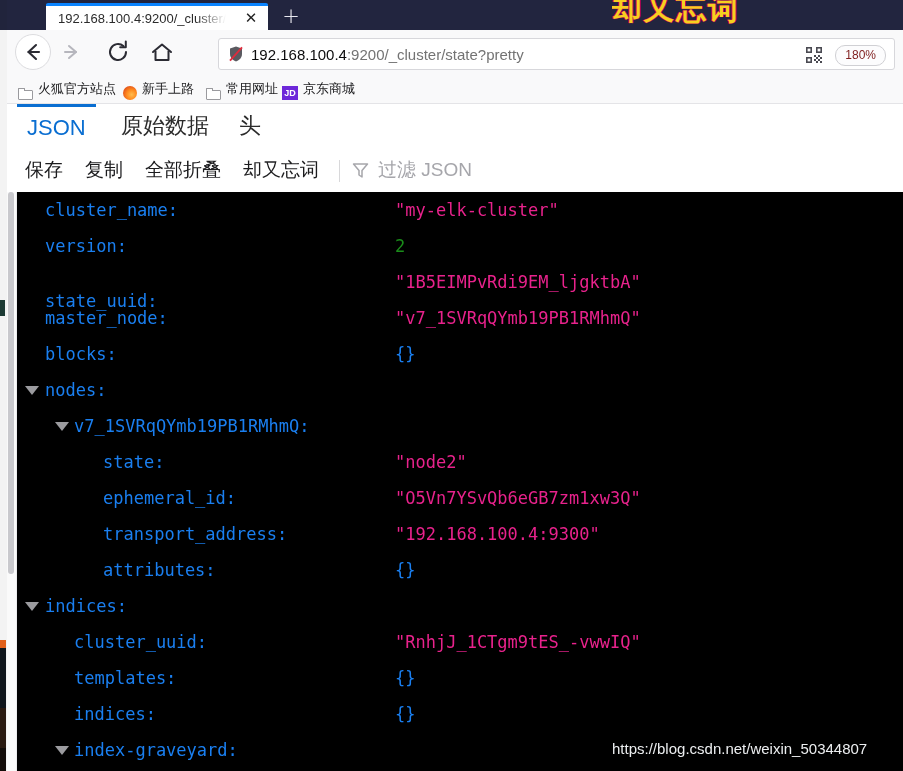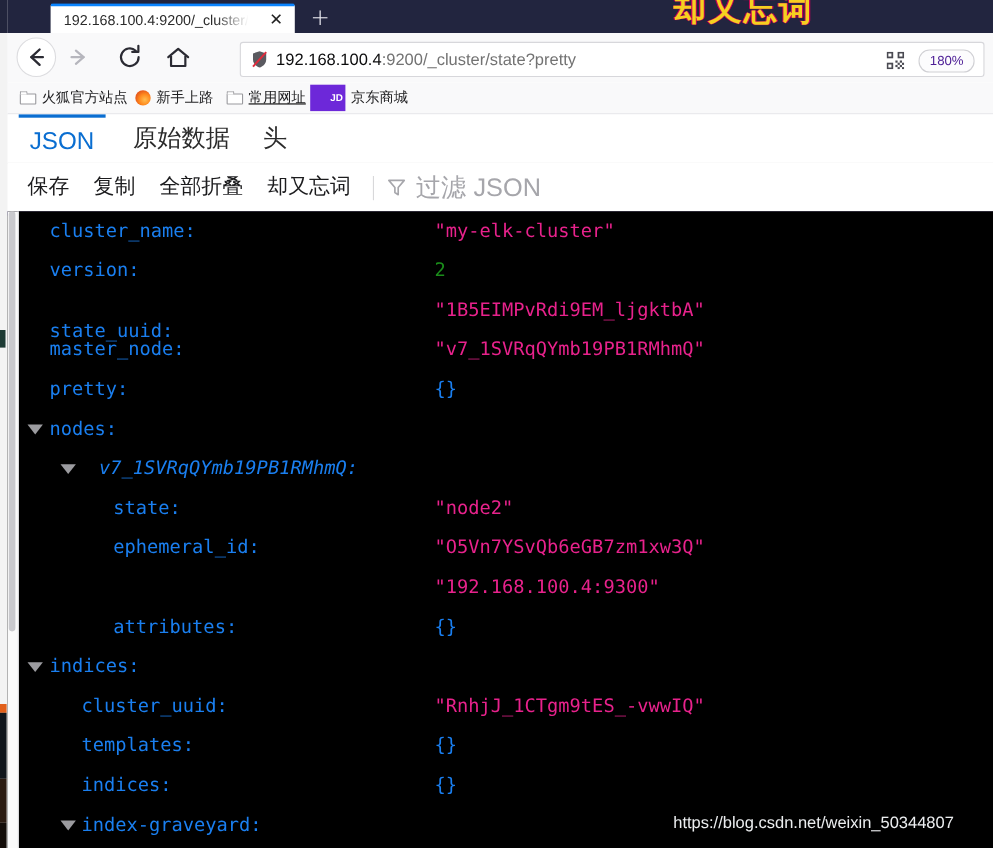--- a/index.html
+++ b/index.html
@@ -61,46 +61,46 @@
     position:absolute;left:218px;top:38px;width:677px;height:32px;
     background:#fff;border:1px solid #d7d7db;border-radius:3px;box-sizing:border-box;z-index:3;
   }
   .shield{position:absolute;left:8px;top:6px;width:18px;height:18px;}
   .urltext{position:absolute;left:32px;top:5px;font-size:15px;color:#0c0c0d;line-height:21px;white-space:nowrap;}
   .urltext .dim{color:#737373;}
   .qr{position:absolute;right:72px;top:8px;width:16px;height:16px;}
   .zoombadge{
     position:absolute;right:8px;top:6px;height:19px;padding:0 9px;
     border:1px solid #d0d0d4;border-radius:10px;background:#fcfcfd;
-    font-size:12px;color:#4c1d95;line-height:19px;cursor:pointer;
+    font-size:12px;color:#7f1d1d;line-height:19px;cursor:pointer;
   }
 
   
   .bookmarks{position:absolute;left:7px;top:75px;width:896px;height:28px;background:#f9f9fa;border-bottom:1px solid #e4e4e7;z-index:2;}
-  .bm{position:absolute;top:3px;height:22px;display:flex;align-items:center;gap:5px;cursor:pointer;padding:0 3px;}
+  .bm{position:absolute;top:3px;height:22px;display:flex;align-items:flex-end;gap:5px;cursor:pointer;padding:0 3px;}
   .bm-label{font-size:13px;color:#1c1c1e;white-space:nowrap;line-height:22px;}
   .ico-folder{width:15px;height:12px;position:relative;flex:0 0 auto;}
   .ico-folder:before{content:"";position:absolute;left:0;top:2px;width:15px;height:10px;border:1.4px solid #9a9a9e;border-radius:1px;box-sizing:border-box;background:#fff;}
   .ico-folder:after{content:"";position:absolute;left:0;top:0px;width:7px;height:3px;border:1.4px solid #9a9a9e;border-bottom:none;border-radius:1px 1px 0 0;box-sizing:border-box;background:#fff;}
   .ico-fx{width:14px;height:14px;border-radius:50%;flex:0 0 auto;
     background:radial-gradient(circle at 62% 62%,#ffbd4f 0%,#ff8a1e 40%,#e85b1a 70%,#c9401c 100%);}
-  .ico-jd{width:16px;height:24px;background:#6d28d9;color:#fff;font-size:9px;font-weight:700;
-    display:flex;align-items:center;justify-content:center;flex:0 0 auto;font-family:"Liberation Sans",sans-serif;padding-left:16px;}
+  .ico-jd{width:16px;height:14px;background:#6d28d9;color:#fff;font-size:9px;font-weight:700;
+    display:flex;align-items:center;justify-content:center;flex:0 0 auto;font-family:"Liberation Sans",sans-serif;}
 
   
   .jtabs{position:absolute;left:7px;top:104px;width:896px;height:44px;background:#fff;border-bottom:1px solid #e0e0e2;z-index:2;}
   .jtab{position:absolute;top:0;height:44px;display:flex;align-items:center;padding:0 10px;cursor:pointer;font-size:22px;color:#2b2b2b;box-sizing:border-box;}
   .jtab.active{color:#0a6ed1;border-top:3px solid #0a6ed1;}
 
   
   .jtoolbar{position:absolute;left:7px;top:148px;width:896px;height:44px;background:#fff;border-bottom:4px solid #c4b5fd;z-index:2;}
   .tbtn{position:absolute;top:6px;height:32px;display:flex;align-items:center;padding:0 6px;cursor:pointer;font-size:19px;color:#1c1c1e;line-height:32px;}
   .tbsep{position:absolute;left:332px;top:12px;width:1px;height:22px;background:#d8d8da;}
   .filterbox{position:absolute;left:344px;top:8px;height:28px;display:flex;align-items:center;gap:8px;cursor:text;}
-  .filter-ph{font-size:23px;color:#a6a6ab;line-height:28px;white-space:nowrap;}
+  .filter-ph{font-size:19px;color:#a6a6ab;line-height:28px;white-space:nowrap;}
 
   
   .jbody{position:absolute;left:7px;top:192px;width:896px;height:579px;background:#000000;overflow:hidden;z-index:2;}
   .vscroll{position:absolute;left:0;top:0;width:9px;height:579px;background:#fafafa;border-right:1px solid #ececee;}
   .vthumb{position:absolute;left:1px;top:0px;width:6px;height:382px;background:#c9c9cd;border-radius:3px;}
   .row{position:absolute;left:0;width:896px;height:36px;}
   .tri{position:absolute;width:0;height:0;border-left:7px solid transparent;border-right:7px solid transparent;border-top:9px solid #9b9b9f;cursor:pointer;}
   .k{position:absolute;font-family:"DejaVu Sans Mono","Liberation Mono",monospace;font-size:17px;color:#1a7ff0;white-space:nowrap;line-height:36px;top:0;}
   .v{position:absolute;left:388px;font-family:"DejaVu Sans Mono","Liberation Mono",monospace;font-size:17px;white-space:nowrap;line-height:36px;top:0;}
   .v.str{color:#e8228c;}
@@ -194,21 +194,21 @@
 
   <div class="bookmarks">
     <div class="bm" style="left:8px;">
       <span class="ico-folder"></span>
       <span class="bm-label">火狐官方站点</span>
     </div>
     <div class="bm" style="left:113px;">
       <span class="ico-fx"></span>
       <span class="bm-label">新手上路</span>
     </div>
-    <div class="bm" style="left:196px;text-decoration:underline;">
+    <div class="bm" style="left:196px;">
       <span class="ico-folder"></span>
       <span class="bm-label">常用网址</span>
     </div>
     <div class="bm" style="left:272px;">
       <span class="ico-jd">JD</span>
       <span class="bm-label">京东商城</span>
     </div>
   </div>
 
   <div class="jtabs">
@@ -246,40 +246,41 @@
         </div>
         <div class="row" style="top: 72px;">
           <div class="k" style="left: 38px; margin-top: 19px;">state_uuid:</div>
           <div class="v str">"1B5EIMPvRdi9EM_ljgktbA"</div>
         </div>
         <div class="row" style="top: 108px;">
           <div class="k" style="left: 38px;">master_node:</div>
           <div class="v str">"v7_1SVRqQYmb19PB1RMhmQ"</div>
         </div>
         <div class="row" style="top: 144px;">
-          <div class="k" style="left: 38px;">pretty:</div>
+          <div class="k" style="left: 38px;">blocks:</div>
           <div class="v obj">{}</div>
         </div>
         <div class="row" style="top: 180px;">
           <div class="tri" style="left: 18px; top: 14px;"></div>
           <div class="k" style="left: 38px;">nodes:</div>
         </div>
         <div class="row" style="top: 216px;">
           <div class="tri" style="left: 48px; top: 14px;"></div>
-          <div class="k" style="left: 83px; font-style: italic;">v7_1SVRqQYmb19PB1RMhmQ:</div>
+          <div class="k" style="left: 67px;">v7_1SVRqQYmb19PB1RMhmQ:</div>
         </div>
         <div class="row" style="top: 252px;">
           <div class="k" style="left: 96px;">state:</div>
           <div class="v str">"node2"</div>
         </div>
         <div class="row" style="top: 288px;">
           <div class="k" style="left: 96px;">ephemeral_id:</div>
           <div class="v str">"O5Vn7YSvQb6eGB7zm1xw3Q"</div>
         </div>
         <div class="row" style="top: 324px;">
+          <div class="k" style="left: 96px;">transport_address:</div>
           <div class="v str">"192.168.100.4:9300"</div>
         </div>
         <div class="row" style="top: 360px;">
           <div class="k" style="left: 96px;">attributes:</div>
           <div class="v obj">{}</div>
         </div>
         <div class="row" style="top: 396px;">
           <div class="tri" style="left: 18px; top: 14px;"></div>
           <div class="k" style="left: 38px;">indices:</div>
         </div>

